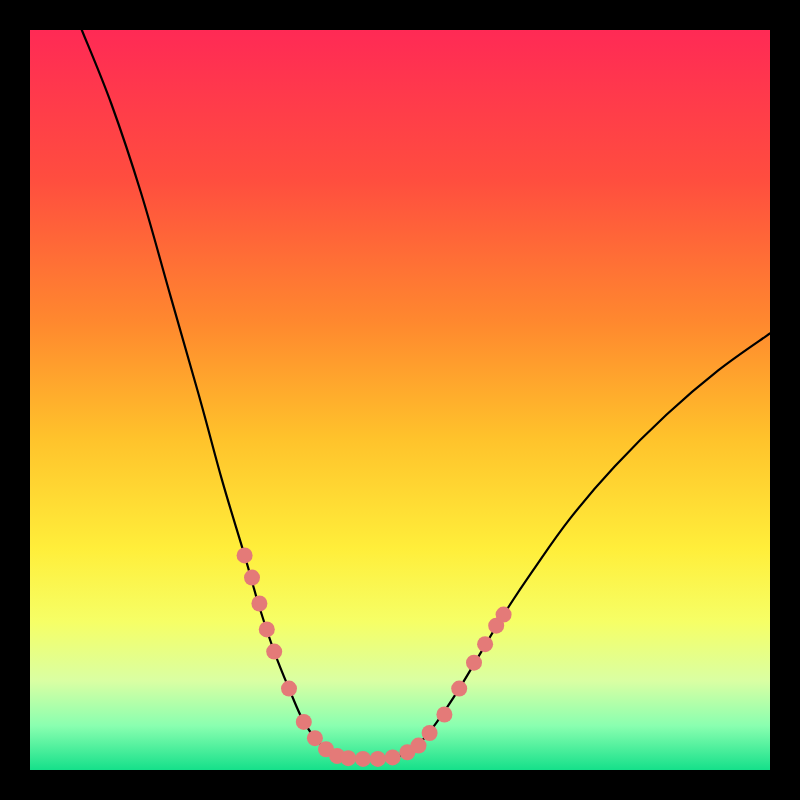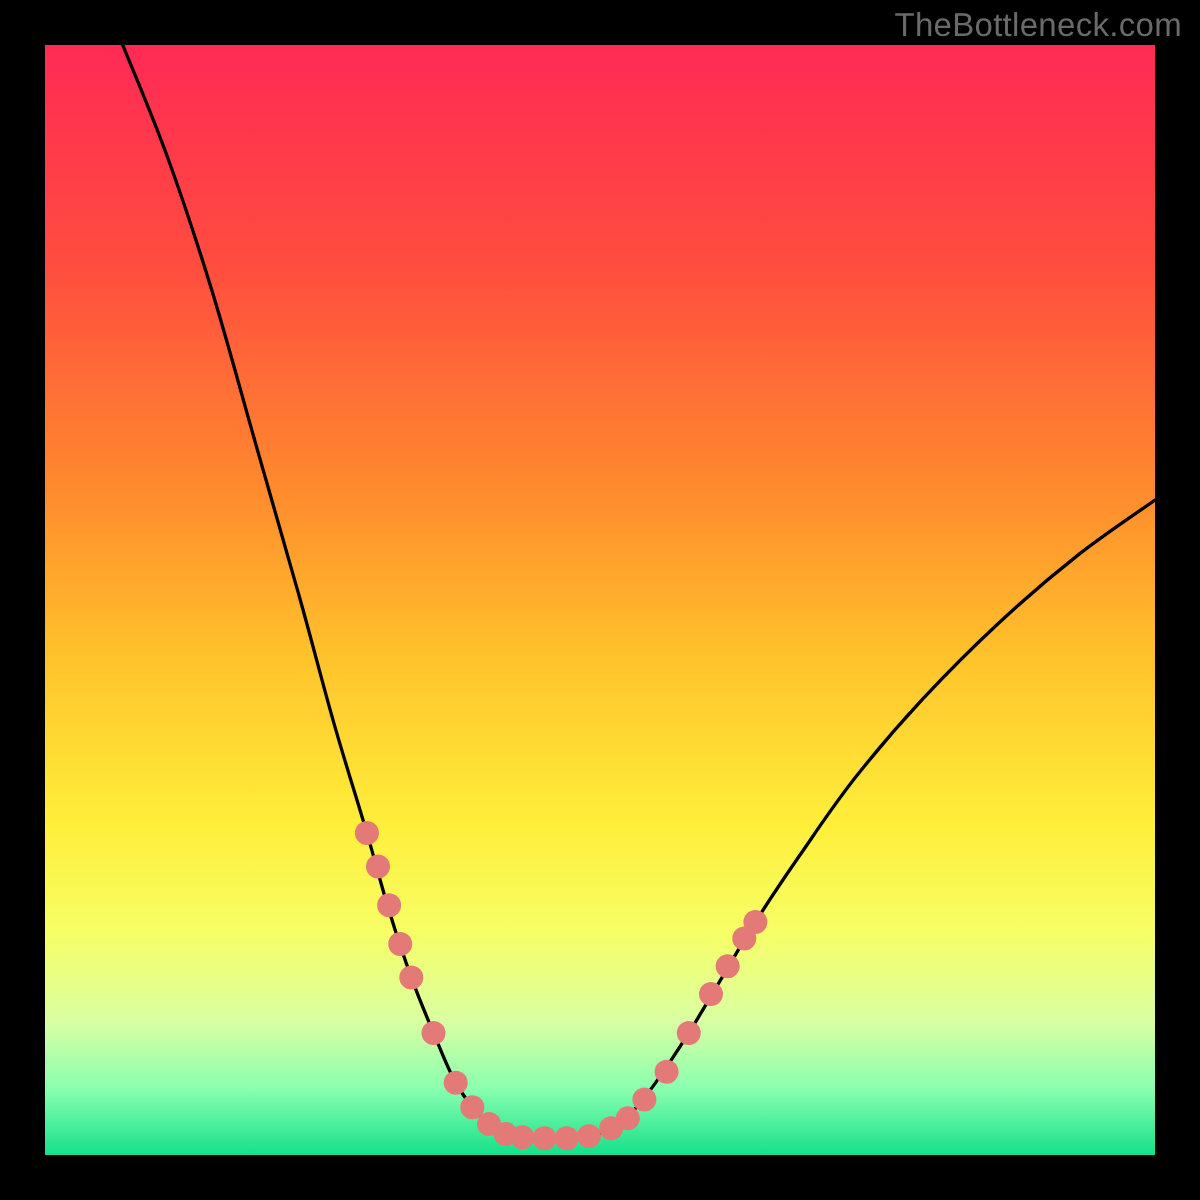--- a/index.html
+++ b/index.html
@@ -37,21 +37,20 @@
     letter-spacing: 0.2px;
     user-select: none;
   }
   svg { display: block; }
 </style>
 </head>
 <body>
 
 <div class="frame">
 
-  <div class="watermark">TheBottleneck.com</div>
 
   <div class="plot">
     <svg id="chart-svg" width="740" height="740" viewBox="0 0 740 740">
       <defs>
         <linearGradient id="bg-grad" x1="0" y1="0" x2="0" y2="1">
             <stop offset="0%" stop-color="#ff2a55"></stop>
             <stop offset="20%" stop-color="#ff4d3f"></stop>
             <stop offset="40%" stop-color="#ff8a2e"></stop>
             <stop offset="55.00000000000001%" stop-color="#ffc22b"></stop>
             <stop offset="70%" stop-color="#ffee3a"></stop>

